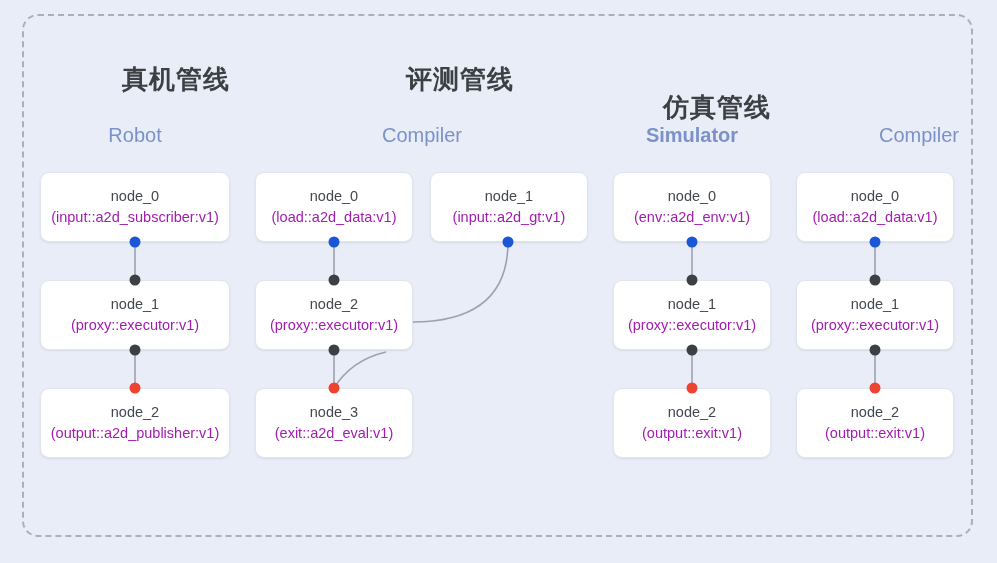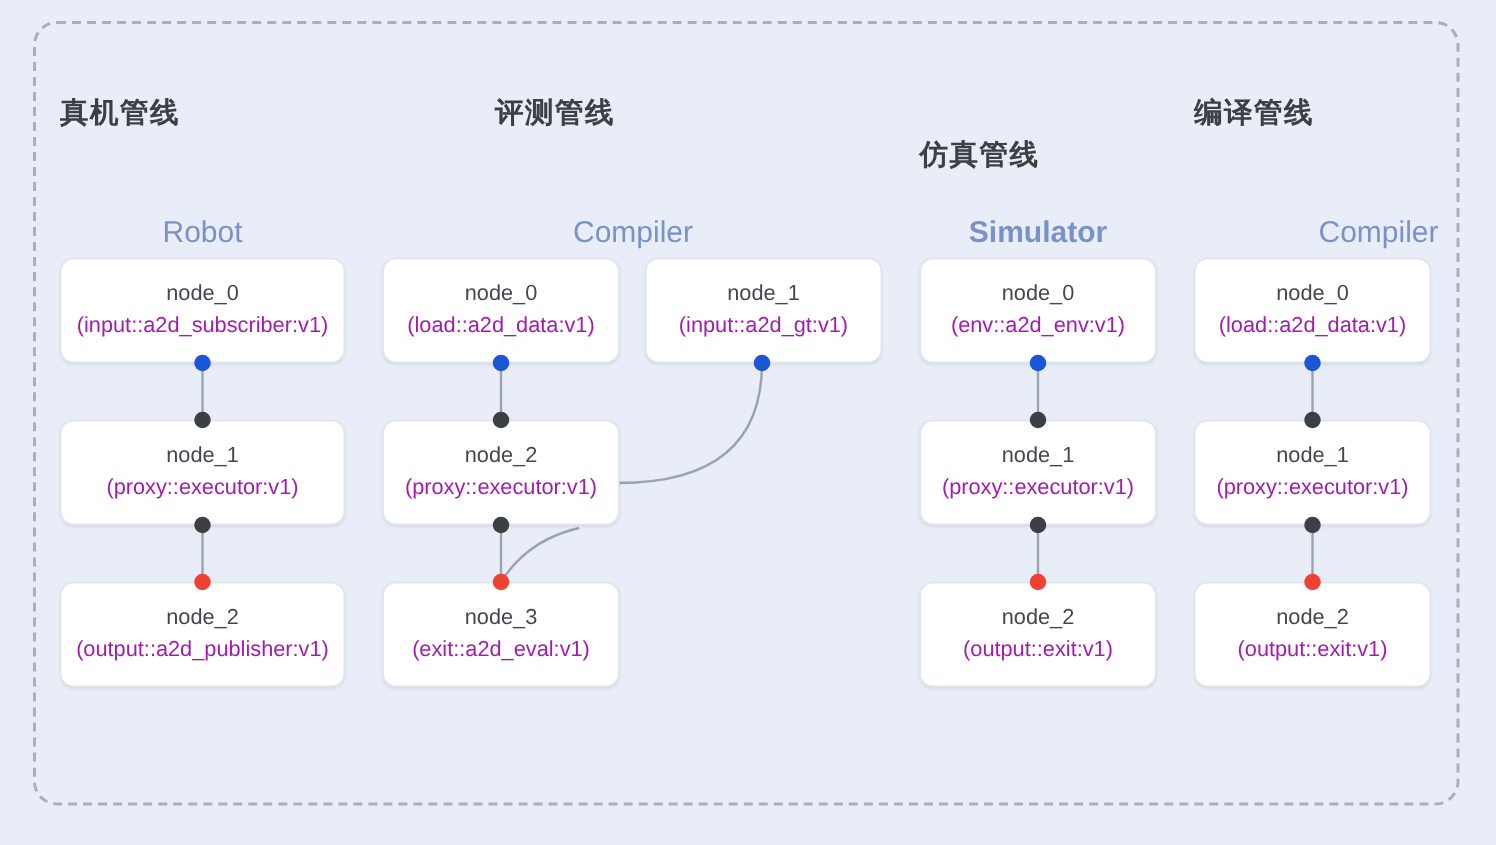--- a/index.html
+++ b/index.html
@@ -18,34 +18,33 @@
     left:22px;top:14px;
     width:951px;height:523px;
     box-sizing:border-box;
     border:2px dashed #a9b0bd;
     border-radius:16px;
     background:transparent;
   }
 
   .col-title{
     position:absolute;
-    text-align:left;
-    font-size:19px;
+    text-align:right;
+    font-size:26px;
     font-weight:bold;
     color:#3c4043;
     letter-spacing:1px;
     white-space:nowrap;
   }
   .col-sub{
     position:absolute;
     text-align:center;
     font-size:20px;
     color:#7b92c9;
     white-space:nowrap;
-    margin-top:20px;
   }
 
   .node{
     position:absolute;
     box-sizing:border-box;
     background:#ffffff;
     border:1px solid #e2e5ec;
     border-radius:9px;
     box-shadow:0 1px 2px rgba(60,64,67,.10);
     display:flex;
@@ -79,21 +78,20 @@
 
   <div class="col-title" style="left:40px;top:62px;width:190px;">真机管线</div>
   <div class="col-sub" style="left:40px;top:124px;width:190px;">Robot</div>
 
   <div class="col-title" style="left:330px;top:62px;width:184px;">评测管线</div>
   <div class="col-sub" style="left:330px;top:124px;width:184px;">Compiler</div>
 
   <div class="col-title" style="left:613px;top:62px;width:158px;margin-top:28px;">仿真管线</div>
   <div class="col-sub" style="left:613px;top:124px;width:158px;font-weight:bold;">Simulator</div>
 
-  <div class="col-title" style="left:796px;top:62px;width:158px;">编译管线</div>
   <div class="col-sub" style="left:840px;top:124px;width:158px;">Compiler</div>
 
   <svg class="links">
 
     <line x1="135" y1="242" x2="135" y2="280"></line>
     <line x1="135" y1="350" x2="135" y2="388"></line>
 
     <line x1="334" y1="242" x2="334" y2="280"></line>
     <line x1="334" y1="350" x2="334" y2="388"></line>
 

